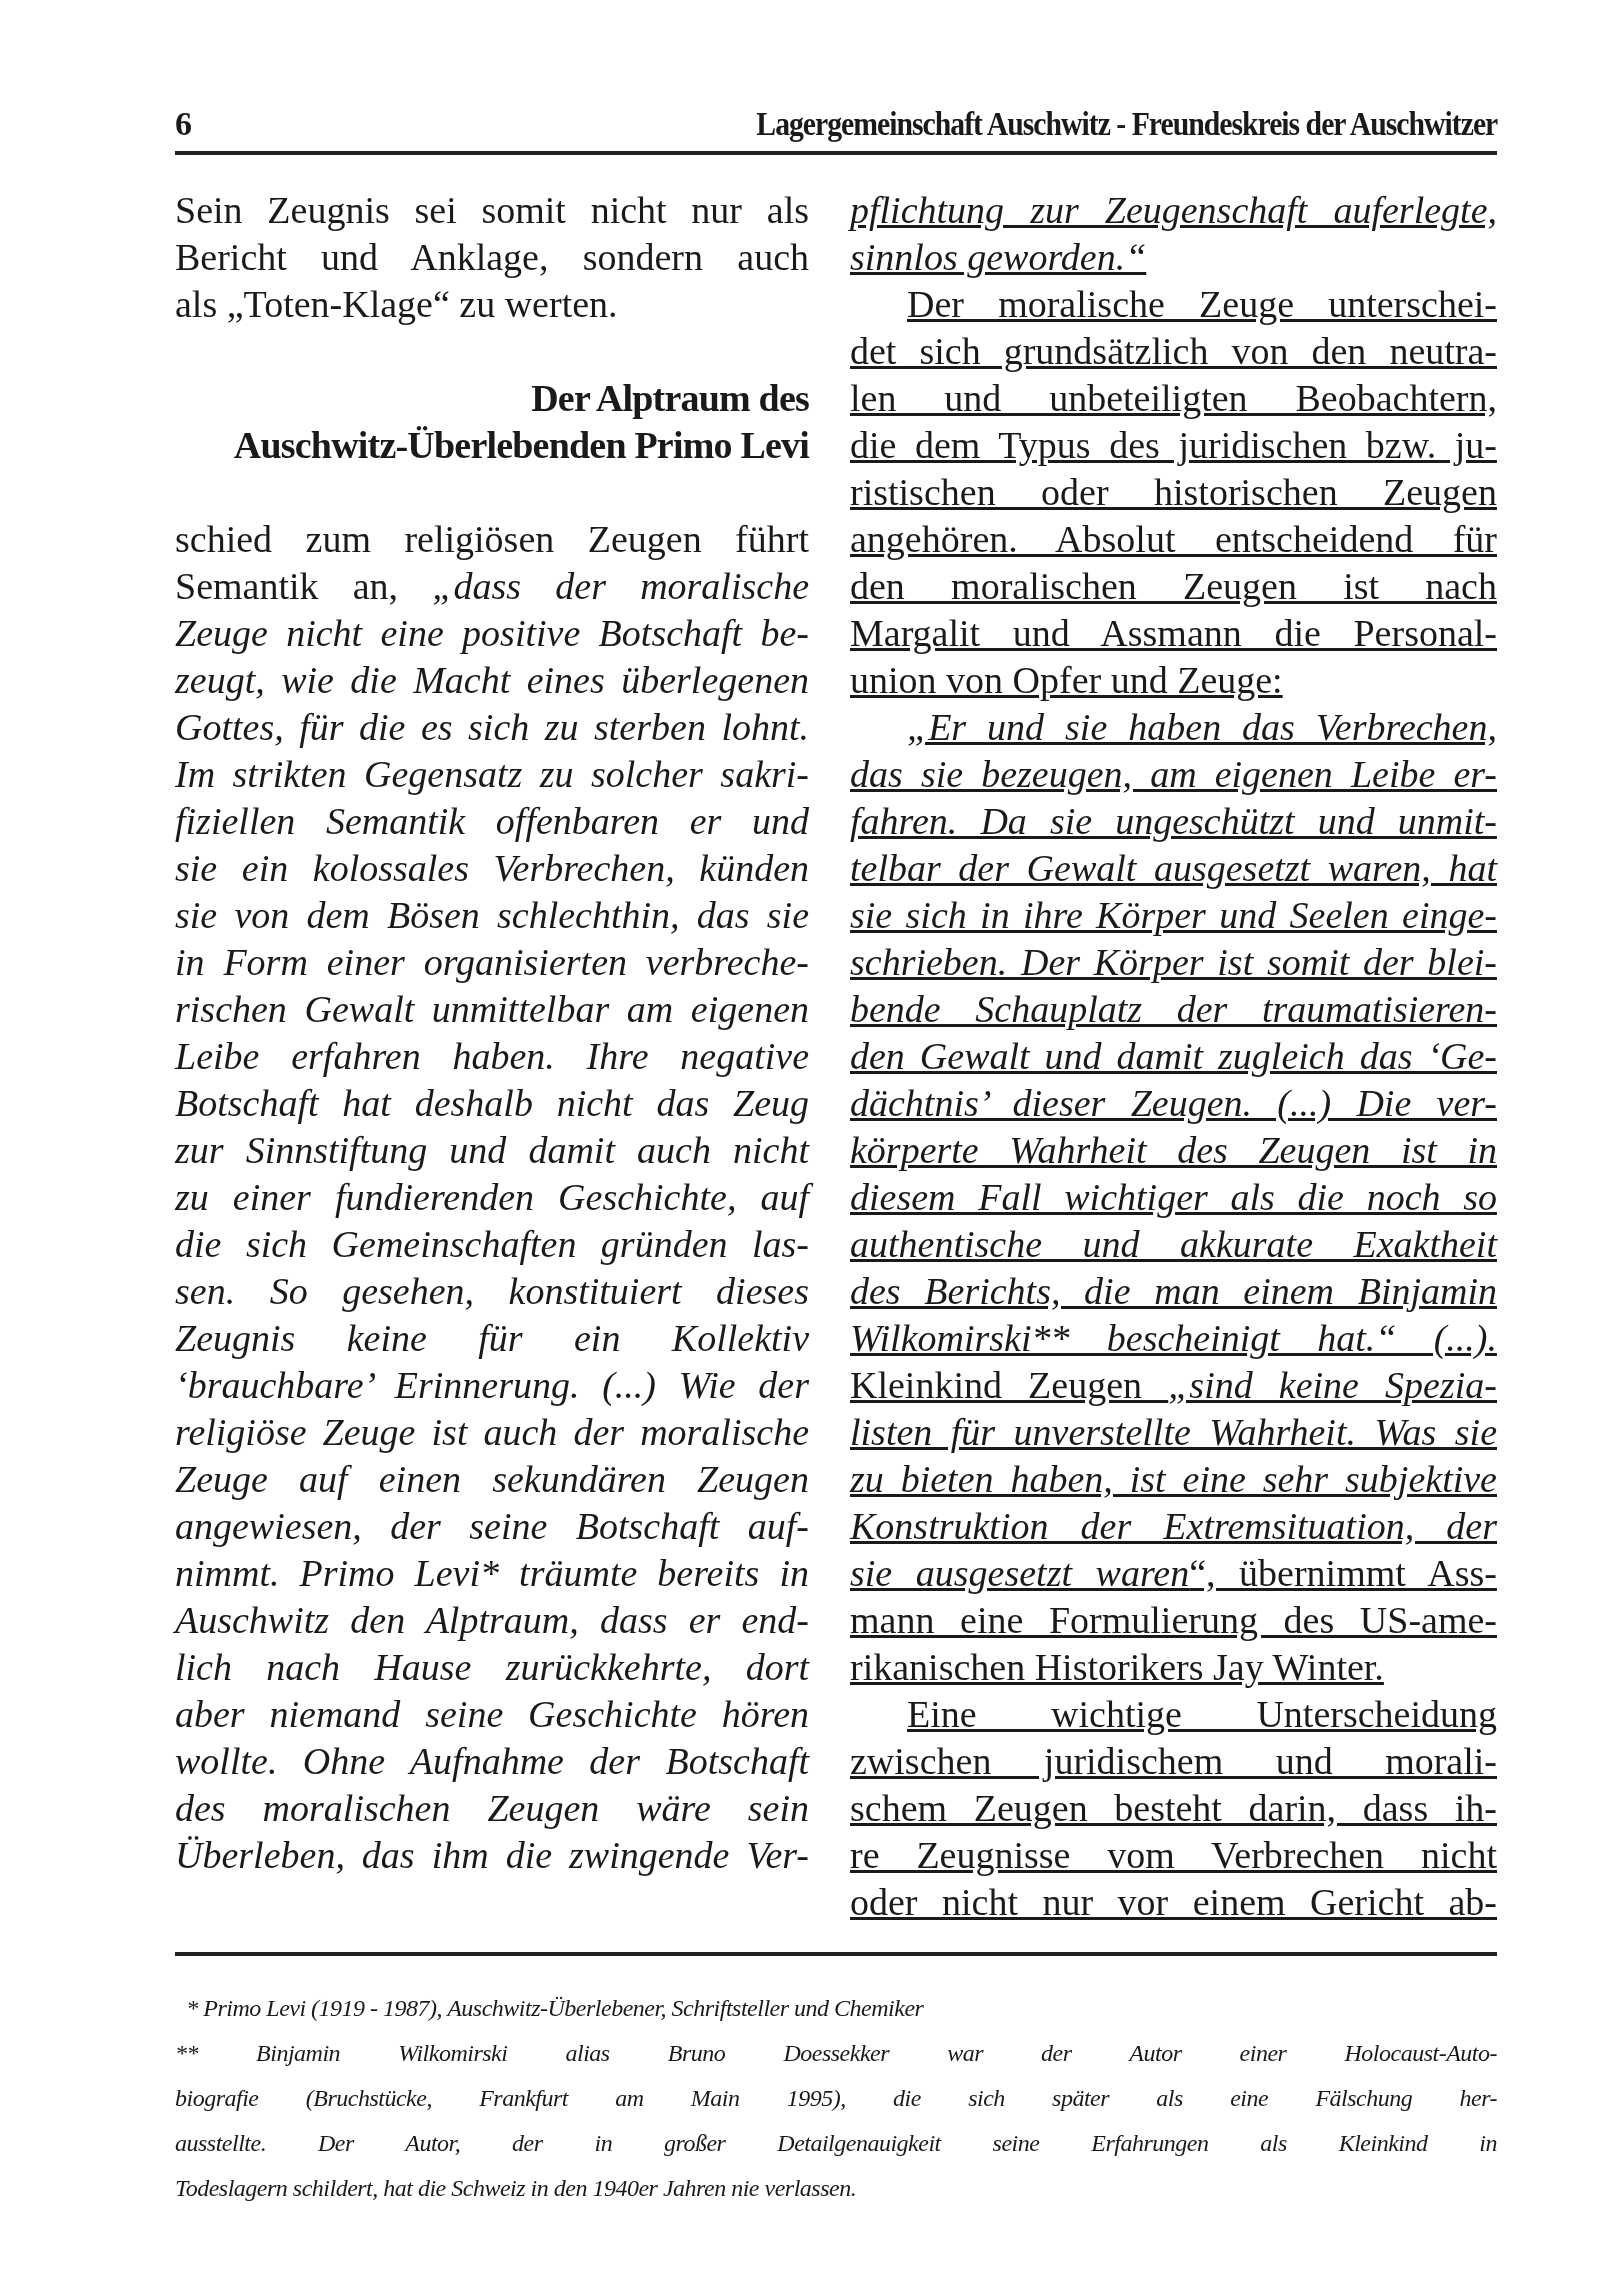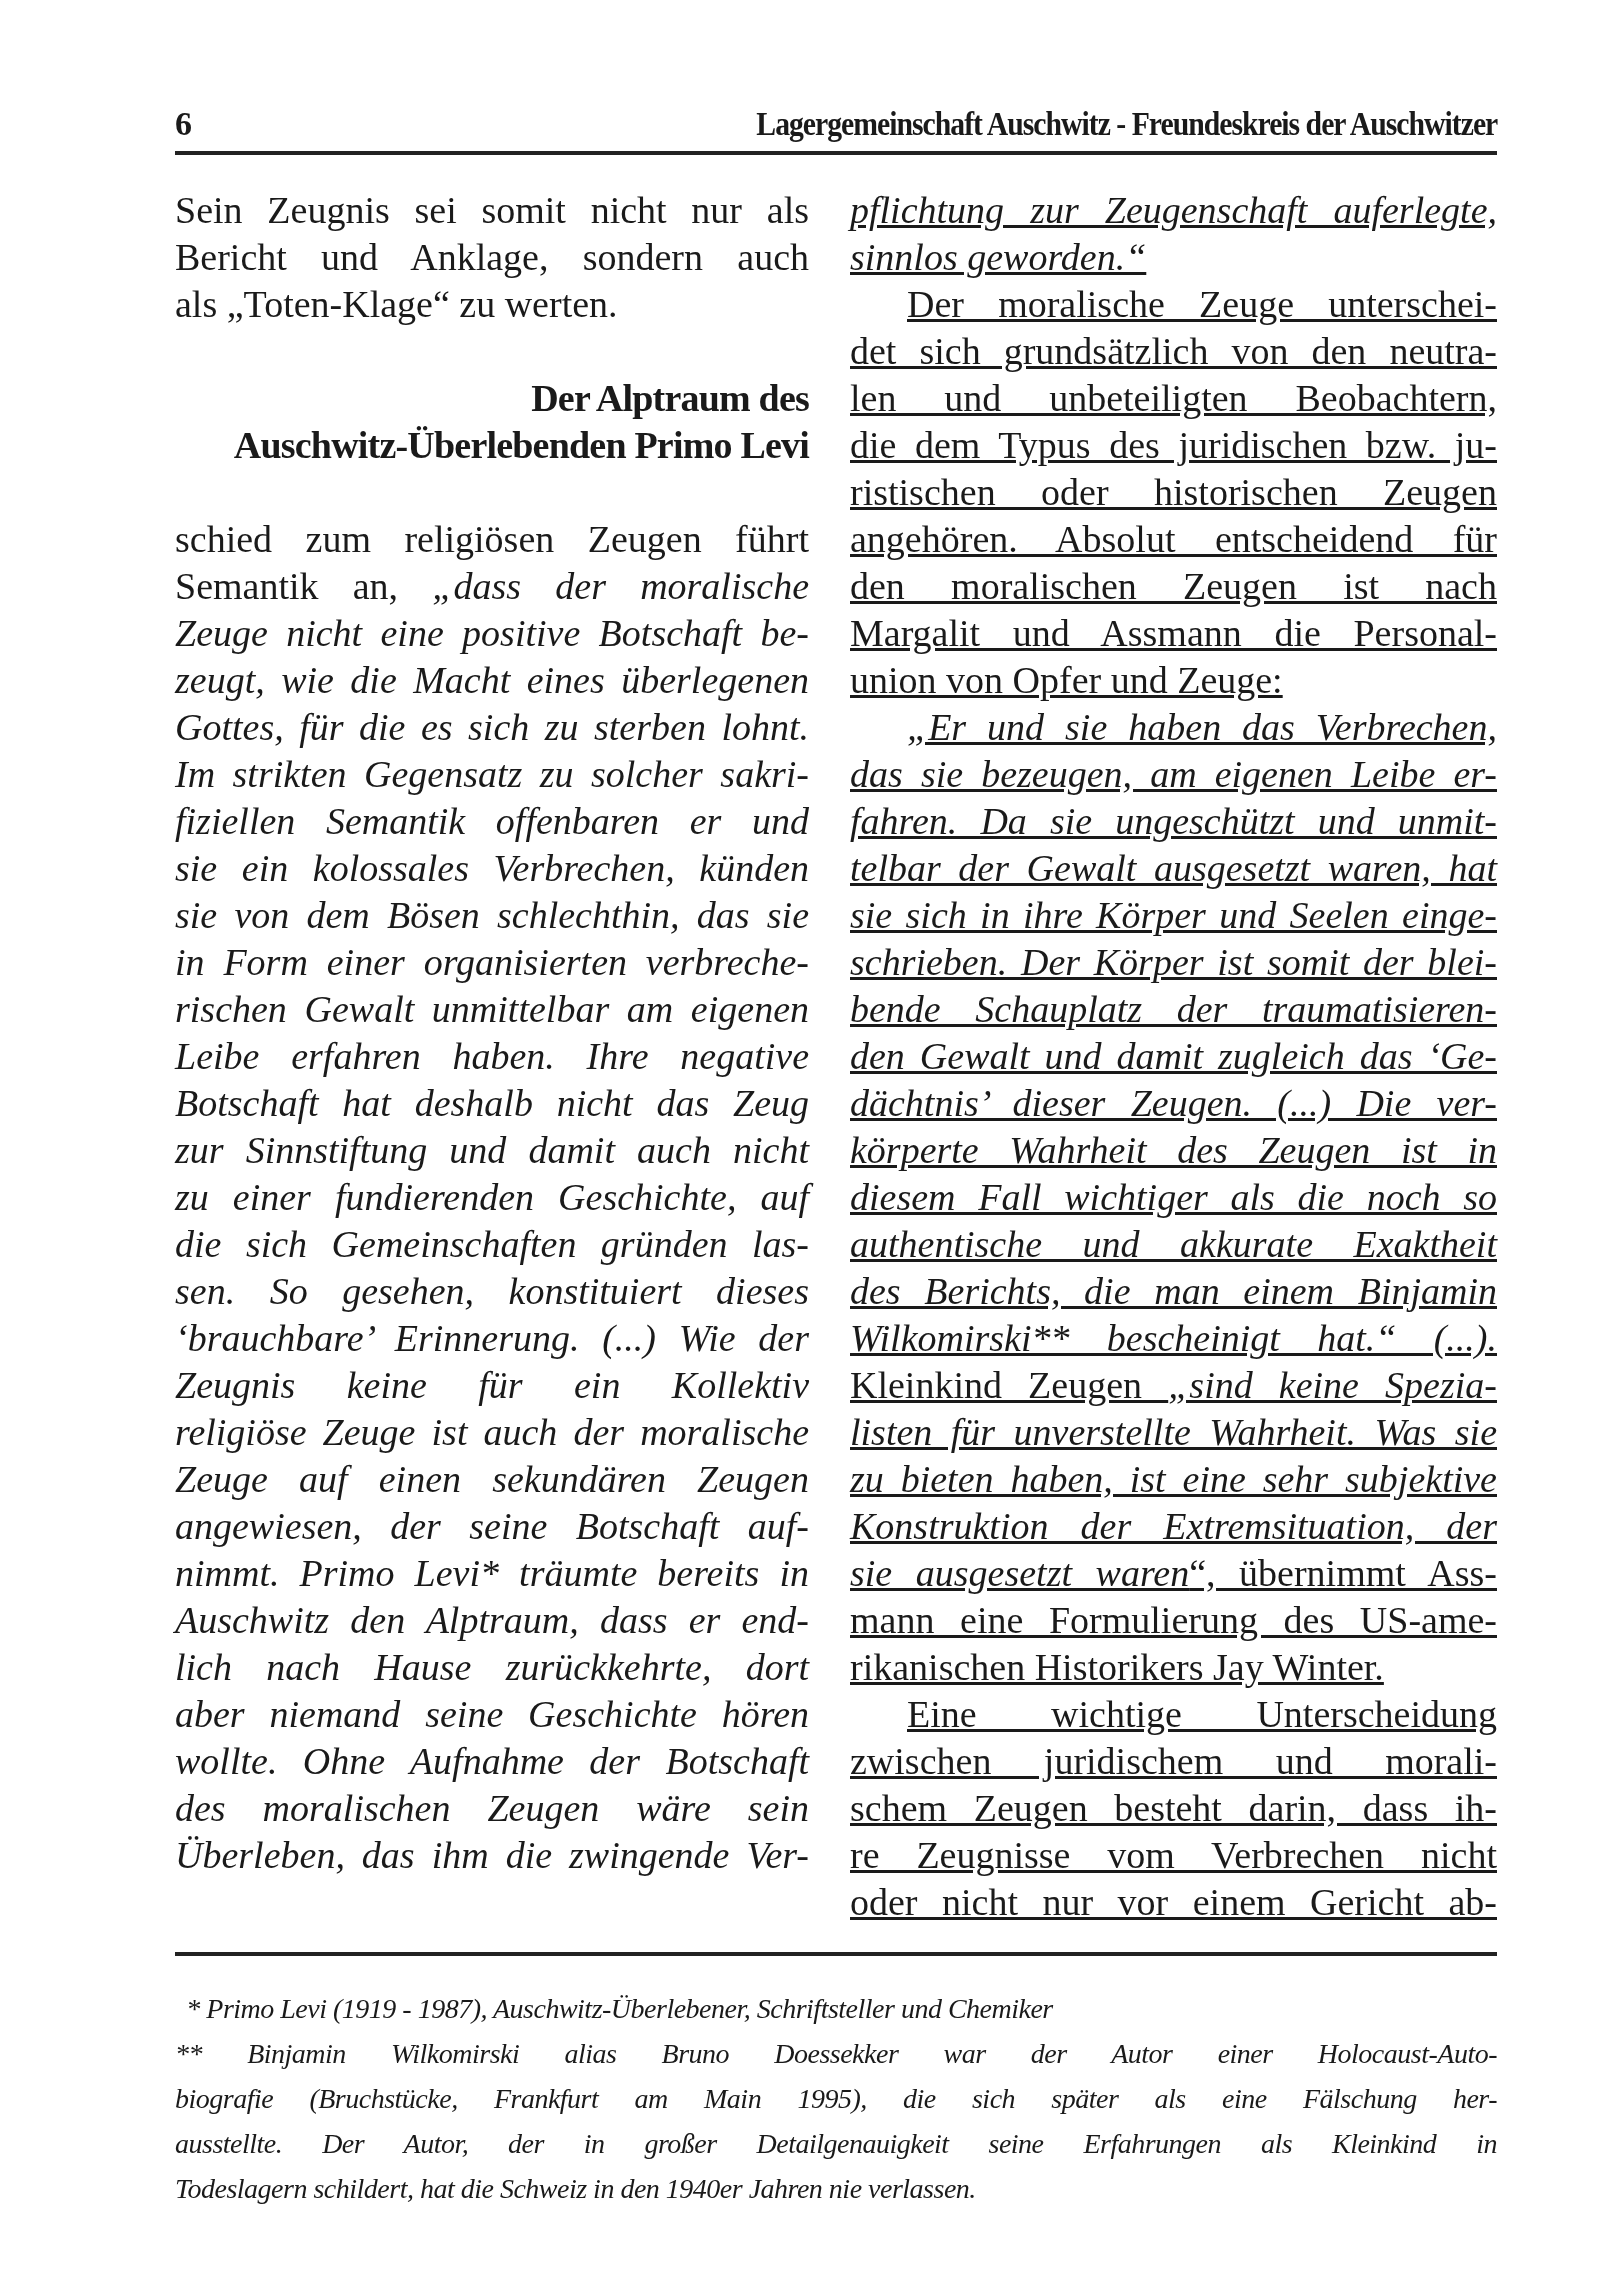--- a/index.html
+++ b/index.html
@@ -35,21 +35,21 @@
   .line.indent { padding-left: 57px; }
   .it { font-style: italic; }
   .heading {
     font-weight: bold; text-align: center; font-size: 38px; line-height: 47px;
     letter-spacing: -0.8px; margin: 47px 0 47px 0;
   }
   .heading span { display: block; white-space: nowrap; text-align: right; }
 
   .footnotes {
     position: absolute; left: 175px; top: 1986px; width: 1322px;
-    font-style: italic; font-size: 28px; line-height: 45px; letter-spacing: -0.5px;
+    font-style: italic; font-size: 24px; line-height: 45px; letter-spacing: -0.5px;
   }
   .footnotes .line { height: 45px; }
   .fn1 { padding-left: 11.3px; }
 </style>
 </head>
 <body>
 
 <div class="page-header">
   <span class="page-number">6</span>
   <span class="running-head">Lagergemeinschaft Auschwitz - Freundeskreis der Auschwitzer</span>
@@ -79,22 +79,22 @@
     <span class="line it">sie ein kolossales Verbrechen, künden</span>
     <span class="line it">sie von dem Bösen schlechthin, das sie</span>
     <span class="line it">in Form einer organisierten verbreche-</span>
     <span class="line it">rischen Gewalt unmittelbar am eigenen</span>
     <span class="line it">Leibe erfahren haben. Ihre negative</span>
     <span class="line it">Botschaft hat deshalb nicht das Zeug</span>
     <span class="line it">zur Sinnstiftung und damit auch nicht</span>
     <span class="line it">zu einer fundierenden Geschichte, auf</span>
     <span class="line it">die sich Gemeinschaften gründen las-</span>
     <span class="line it">sen. So gesehen, konstituiert dieses</span>
+    <span class="line it">Zeugnis keine für ein Kollektiv</span>
     <span class="line it">‘brauchbare’ Erinnerung. (...) Wie der</span>
-    <span class="line it">Zeugnis keine für ein Kollektiv</span>
     <span class="line it">religiöse Zeuge ist auch der moralische</span>
     <span class="line it">Zeuge auf einen sekundären Zeugen</span>
     <span class="line it">angewiesen, der seine Botschaft auf-</span>
     <span class="line it">nimmt. Primo Levi* träumte bereits in</span>
     <span class="line it">Auschwitz den Alptraum, dass er end-</span>
     <span class="line it">lich nach Hause zurückkehrte, dort</span>
     <span class="line it">aber niemand seine Geschichte hören</span>
     <span class="line it">wollte. Ohne Aufnahme der Botschaft</span>
     <span class="line it">des moralischen Zeugen wäre sein</span>
     <span class="line it">Überleben, das ihm die zwingende Ver-</span>

